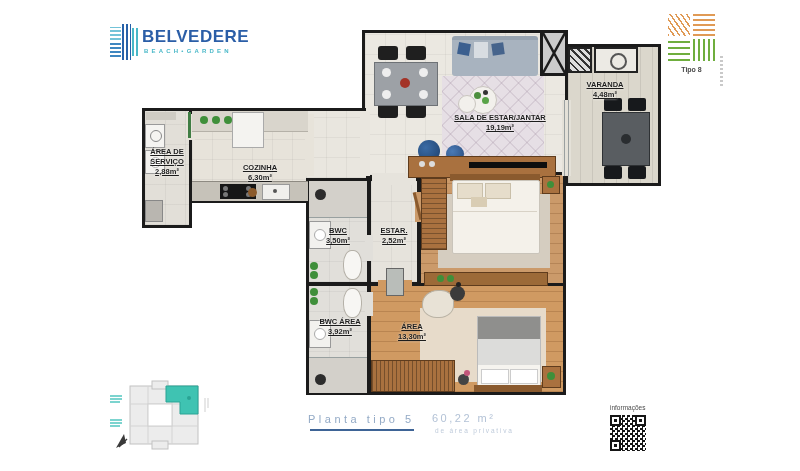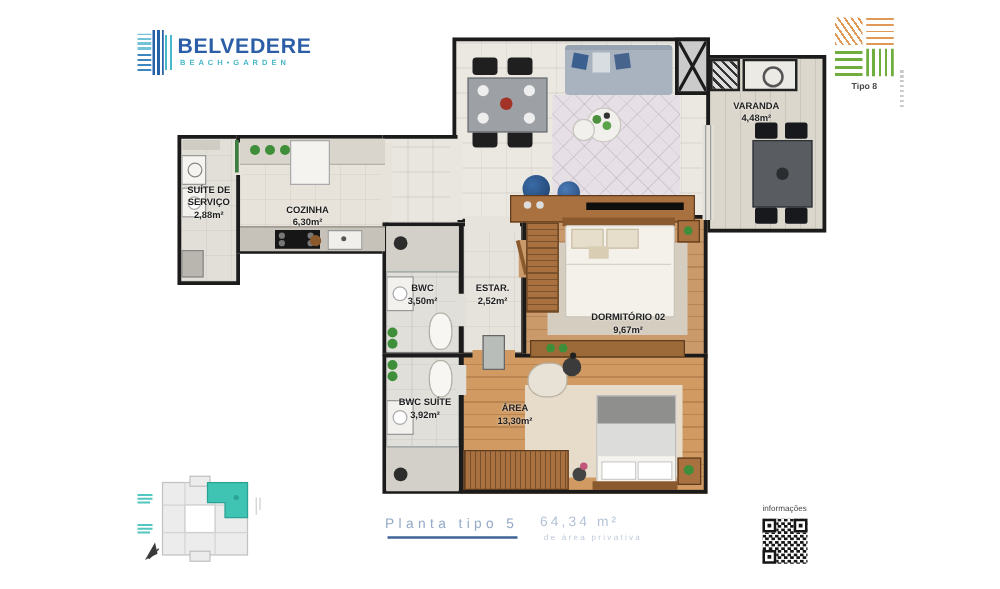--- a/index.html
+++ b/index.html
@@ -14,21 +14,21 @@
   .wood1{background-color:#cb9a6a;
          background-image:repeating-linear-gradient(0deg,rgba(105,58,20,.22) 0 1px,transparent 1px 10px);}
   .wood2{background-color:#d09a62;
          background-image:repeating-linear-gradient(0deg,rgba(105,58,20,.22) 0 1px,transparent 1px 10px);}
   .plank{background-color:#dbd7cc;
          background-image:repeating-linear-gradient(90deg,rgba(0,0,0,.08) 0 1px,transparent 1px 12px);}
   .opening{position:absolute;z-index:6;}
   .furn{position:absolute;z-index:8;}
   .label{position:absolute;z-index:12;text-align:center;font-weight:700;font-size:7.5px;
          line-height:1.3;color:#1d1d1d;text-shadow:0 0 2px rgba(255,255,255,.85);}
-  .label span{display:block;}
+  .label span{display:block;text-decoration:underline;}
   
   .logo-icon{position:absolute;left:110px;top:24px;width:28px;height:36px;}
   .logo-icon i{position:absolute;display:block;}
   .li1{left:0;top:3px;width:11px;height:13px;background:repeating-linear-gradient(0deg,#73c3d8 0 2px,transparent 2px 4px);}
   .li2{left:0;top:19px;width:11px;height:14px;background:repeating-linear-gradient(0deg,#3e86c0 0 2px,transparent 2px 4px);}
   .li3{left:12px;top:0;width:9px;height:36px;background:repeating-linear-gradient(90deg,#2761a8 0 2px,transparent 2px 4px);}
   .li4{left:22px;top:4px;width:6px;height:28px;background:repeating-linear-gradient(90deg,#49b8c8 0 2px,transparent 2px 4px);}
   .brand-name{position:absolute;left:142px;top:27px;font-size:17px;font-weight:600;
               color:#2b5ea7;letter-spacing:.5px;}
   .brand-tagline{position:absolute;left:144px;top:48px;font-size:6px;font-weight:700;
@@ -233,45 +233,45 @@
   </div>
   <div class="furn" style="left:474px;top:385px;width:68px;height:7px;background:#8a5a2e;"></div>
   <div class="furn" style="left:542px;top:366px;width:17px;height:20px;background:#a9713f;border:1px solid #5f3c1d;">
     <div class="abs dot" style="left:4px;top:5px;width:8px;height:8px;background:#3f8f3a;"></div>
   </div>
   <div class="furn dot" style="left:458px;top:374px;width:11px;height:11px;background:#444;"></div>
   <div class="furn dot" style="left:464px;top:370px;width:6px;height:6px;background:#c2567a;"></div>
   <div class="furn" style="left:371px;top:360px;width:82px;height:30px;background:#a9713f;border:1px solid #5f3c1d;background-image:repeating-linear-gradient(90deg,rgba(0,0,0,.3) 0 1px,transparent 1px 4px);"></div>
 
   <div class="label" style="left:144px;top:147px;width:46px;">
-    <span>SUÍTE DE SERVIÇO</span>
+    <span>ÁREA DE SERVIÇO</span>
     <span>2,88m²</span>
   </div>
-  <div class="label" style="left:211px;top:163px;width:70px;">
+  <div class="label" style="left:225px;top:163px;width:70px;">
     <span>COZINHA</span>
     <span>6,30m²</span>
+  </div>
+  <div class="label" style="left:430px;top:113px;width:140px;">
+    <span>SALA DE ESTAR/JANTAR</span>
+    <span>19,19m²</span>
   </div>
   <div class="label" style="left:575px;top:80px;width:60px;">
     <span>VARANDA</span>
     <span>4,48m²</span>
   </div>
   <div class="label" style="left:316px;top:226px;width:44px;">
     <span>BWC</span>
     <span>3,50m²</span>
   </div>
   <div class="label" style="left:372px;top:226px;width:44px;">
     <span>ESTAR.</span>
     <span>2,52m²</span>
   </div>
-  <div class="label" style="left:440px;top:249px;width:125px;">
-    <span>DORMITÓRIO 02</span>
-    <span>9,67m²</span>
-  </div>
   <div class="label" style="left:312px;top:317px;width:56px;">
-    <span>BWC SUÍTE</span>
+    <span>BWC ÁREA</span>
     <span>3,92m²</span>
   </div>
   <div class="label" style="left:382px;top:322px;width:60px;">
     <span>ÁREA</span>
     <span>13,30m²</span>
   </div>
 
   <svg class="abs" style="left:108px;top:380px;" width="104" height="78" viewBox="0 0 104 78">
     <rect x="22" y="6" width="68" height="58" fill="#ececec" stroke="#c2c2c2"></rect>
     <rect x="44" y="1" width="16" height="8" fill="#ececec" stroke="#c2c2c2"></rect>
@@ -288,21 +288,21 @@
       <path d="M97,18 v14 M100,18 v10"></path>
     </g>
     <g transform="translate(8,54)">
       <polygon points="0,14 8,0 10,9 4,12" fill="#3a3a3a"></polygon>
       <path d="M3,13 L11,5" stroke="#3a3a3a" stroke-width="1.2"></path>
     </g>
   </svg>
 
   <div class="cap-title">Planta tipo 5</div>
   <div class="cap-underline"></div>
-  <div class="cap-area">64,34 m²</div>
+  <div class="cap-area">60,22 m²</div>
   <div class="cap-sub">de área privativa</div>
 
   <div class="qr-label">informações</div>
   <div class="qr">
     <div class="qr-inner"></div>
     <div class="finder" style="left:2px;top:2px;"></div>
     <div class="finder" style="right:2px;top:2px;"></div>
     <div class="finder" style="left:2px;bottom:2px;"></div>
   </div>
 

